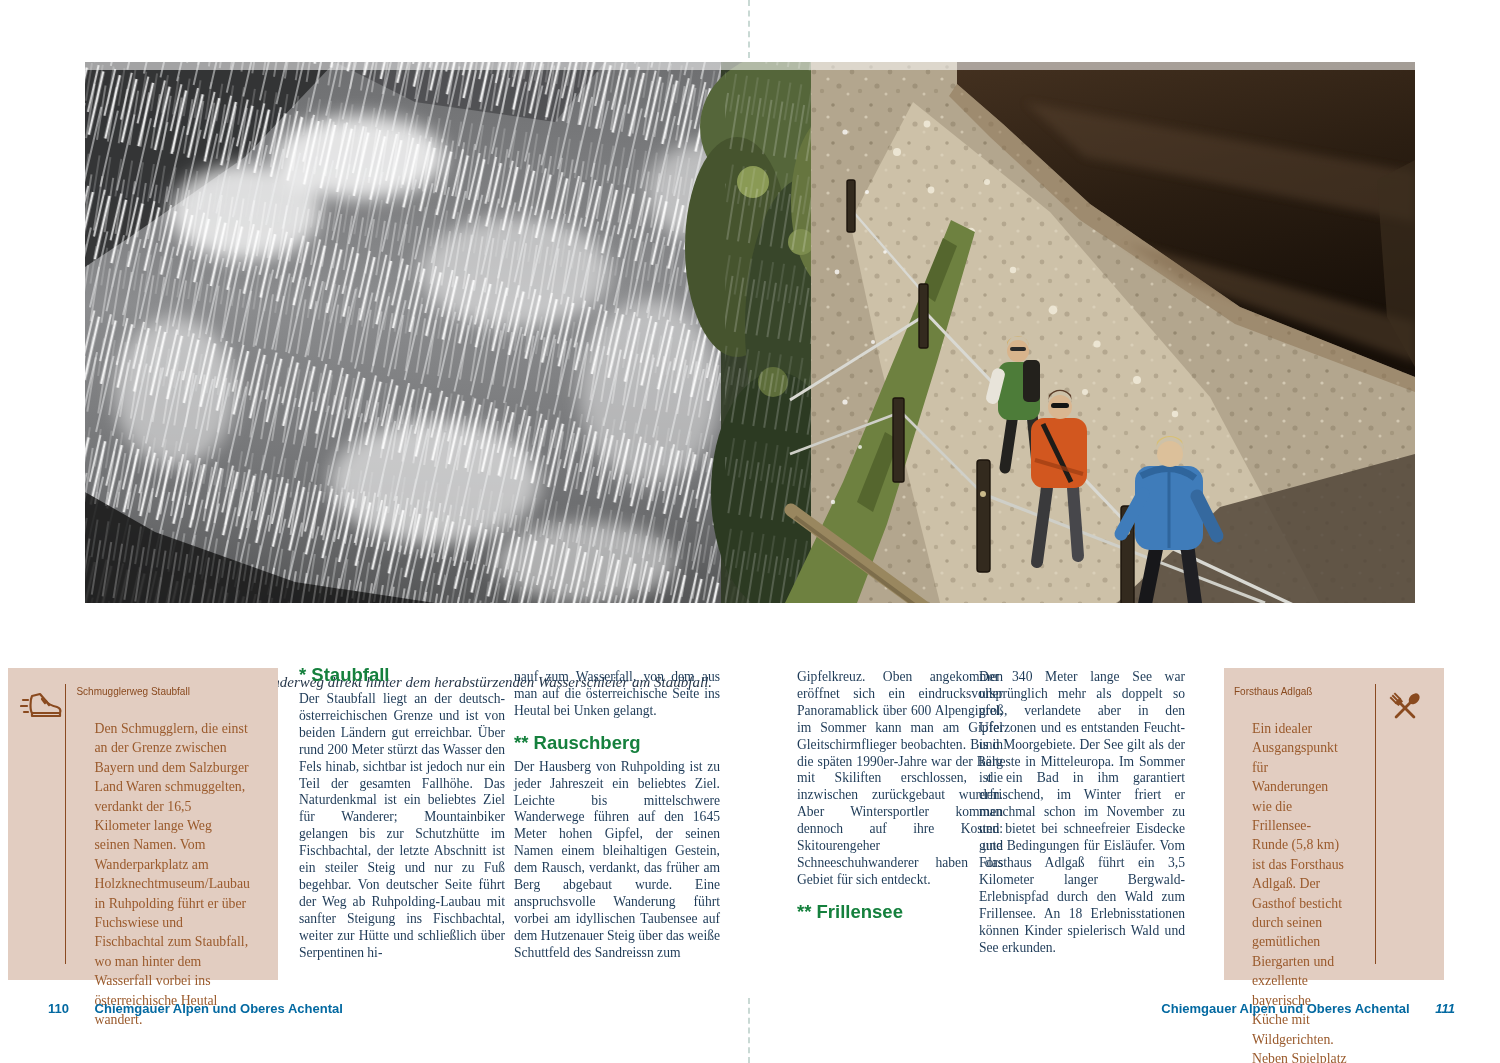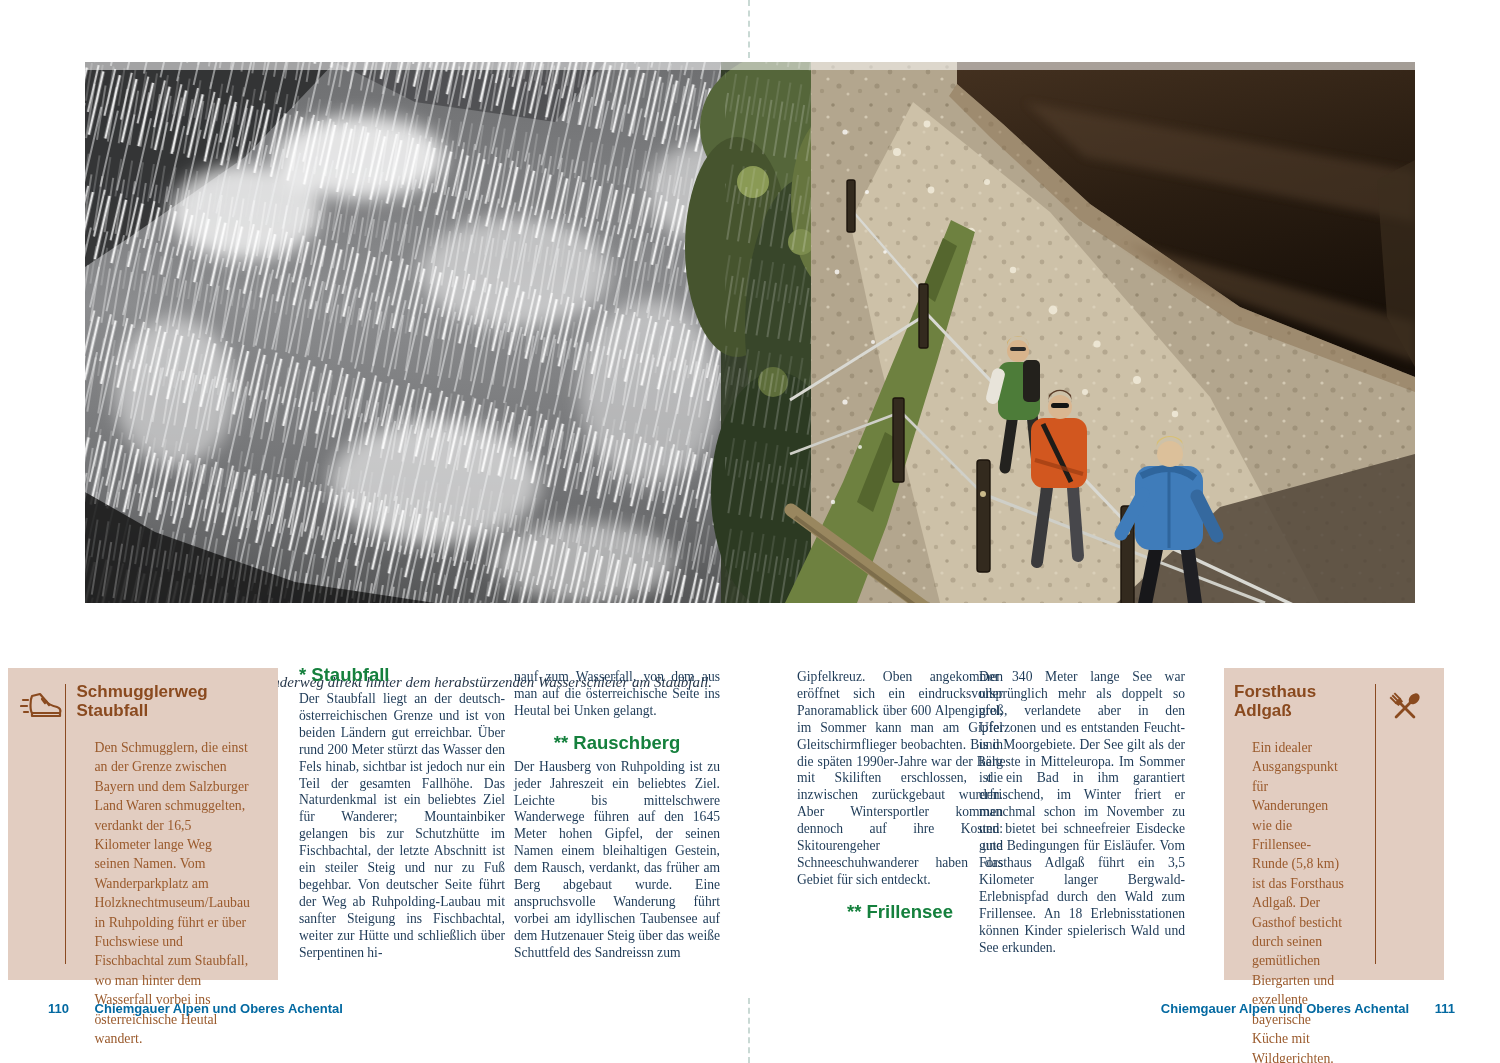--- a/index.html
+++ b/index.html
@@ -16,40 +16,40 @@
            font-style:italic;font-size:15px;color:#27374a;}
   
   .infobox{position:absolute;top:668px;height:312px;background:#e2cdc1;box-sizing:border-box;}
   .infobox.left{left:8px;width:270px;}
   .infobox.right{left:1224px;width:220px;}
   .box-inner{display:flex;height:100%;box-sizing:border-box;padding:14px 10px;}
   .box-icon{width:58px;display:flex;justify-content:center;padding-top:6px;box-sizing:border-box;}
   .box-divider{width:0;border-left:1.5px solid #8a4a22;margin:2px 10px 2px 0;}
   .box-divider.right-side{margin:2px 0 2px 10px;}
   .box-text{flex:1;color:#9a5a2c;font-size:13.8px;line-height:19.4px;}
-  .box-title{font-family:"Liberation Sans",sans-serif;font-weight:bold;color:#8a4a1f;
-             font-size:17px;line-height:19px;margin:0 0 6px 0;}
+  .box-title{font-family:"Liberation Sans",sans-serif;font-weight:normal;color:#8a4a1f;
+             font-size:10px;line-height:19px;margin:0 0 6px 0;}
   .box-text p{margin:18px;}
   .box-text .box-link{font-weight:bold;color:#8a4a1f;}
   
   .col{position:absolute;top:664px;width:206px;color:#1d3a57;}
   .col p{margin:0;font-size:13.6px;line-height:16.9px;text-align:justify;hyphens:auto;}
   .col .heading{font-family:"Liberation Sans",sans-serif;font-weight:bold;font-size:18.5px;
                 line-height:22px;margin:0 0 5px 0;color:#15803d;text-align:left;}
-  .col .heading.mid{margin-top:12px;text-align:center;}
+  .col .heading.mid{margin-top:12px;}
   .col1{left:299px;} .col2{left:514px;} .col3{left:797px;} .col4{left:979px;}
   .col2 p:first-child,.col3 p:first-child,.col4 p:first-child{margin-top:5px;}
   
   .footer{position:absolute;top:1001px;font-family:"Liberation Sans",sans-serif;
           font-weight:bold;font-size:13px;color:#0369a1;}
   .footer.left{left:48px;}
   .footer.right{right:45px;text-align:right;}
   .footer .pagenum{display:inline-block;}
   .footer.left .pagenum{margin-right:22px;}
-  .footer.right .pagenum{margin-left:22px;}
+  .footer.right .pagenum{margin-left:22px;font-style:italic;}
 </style>
 </head>
 <body>
 
 <div class="spread">
 
   <div class="fold top"></div>
   <div class="fold bottom"></div>
 
   <figure class="photo-wrap" style="margin:0">

